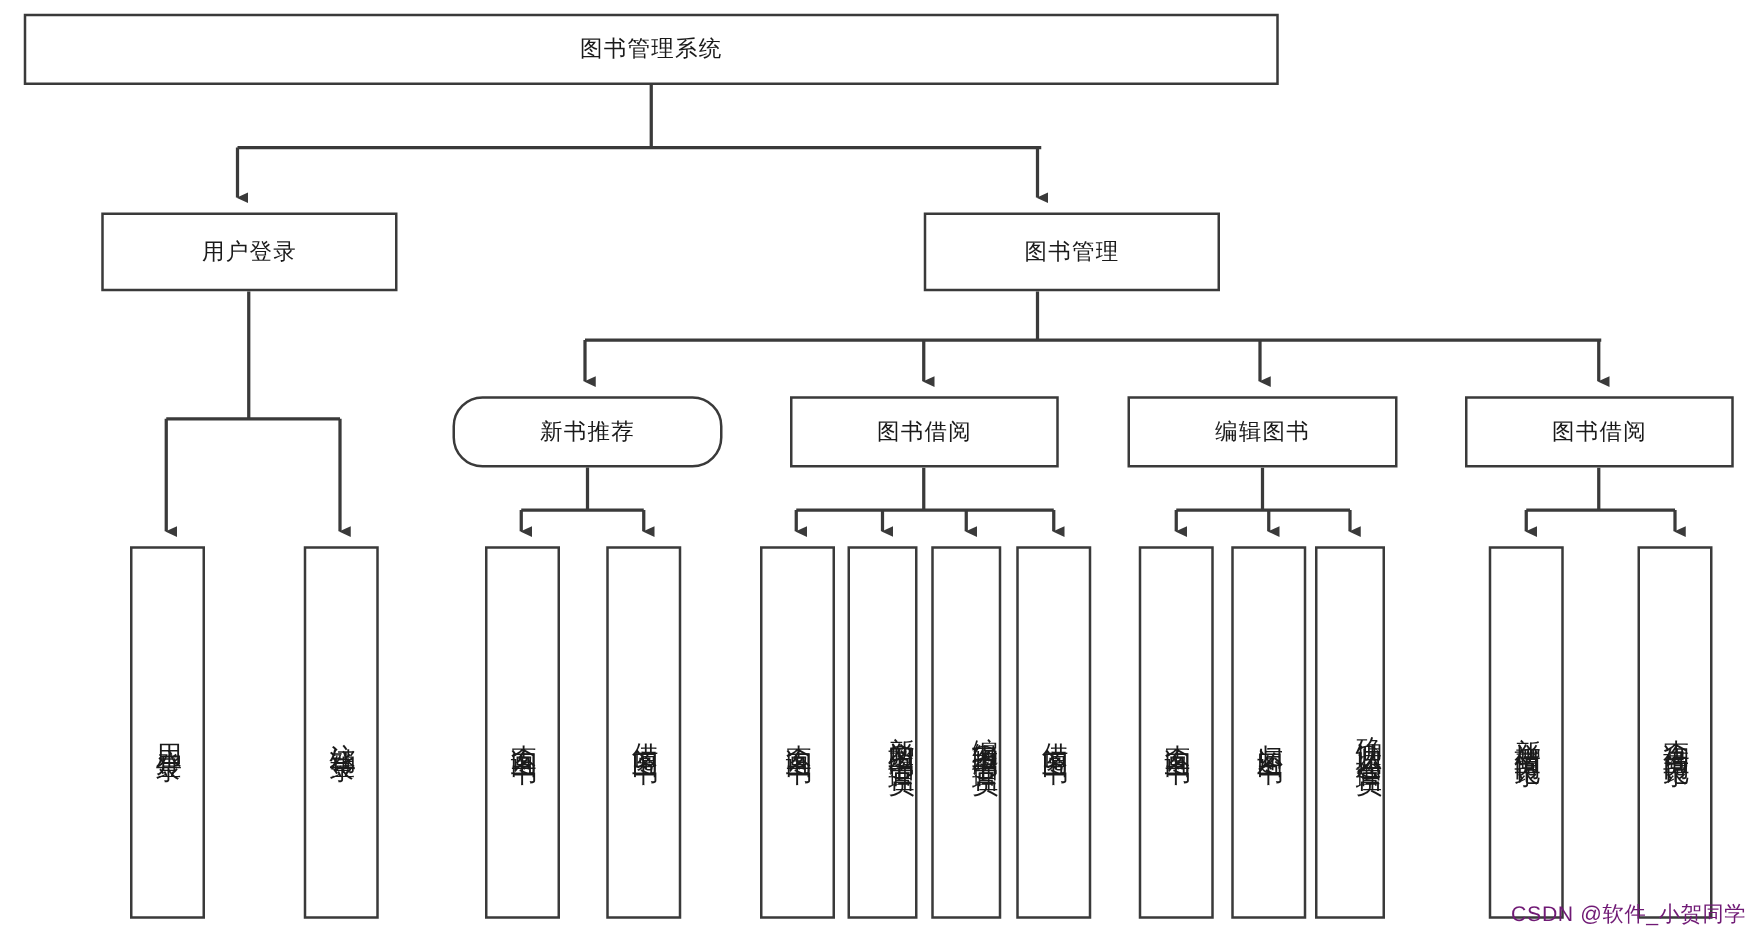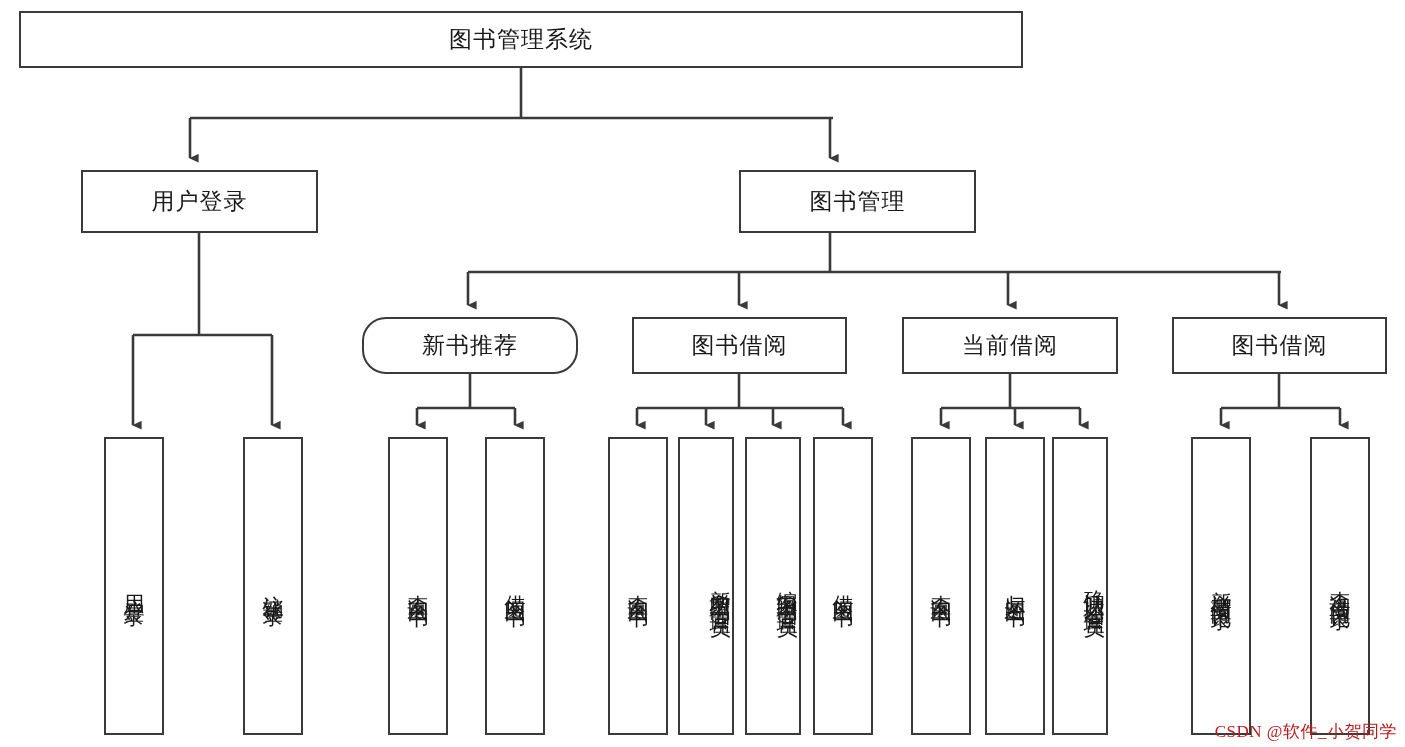--- a/index.html
+++ b/index.html
@@ -29,21 +29,21 @@
     position: absolute;
     box-sizing: border-box;
     background: #ffffff;
     border: 2px solid #3a3a3a;
     display: flex;
     align-items: center;
     justify-content: center;
     color: #1a1a1a;
   }
   .node.horizontal {
-    font-size: 23px;
+    font-size: 18px;
     letter-spacing: 1px;
   }
   .node.vertical {
     writing-mode: vertical-rl;
     text-orientation: upright;
     font-size: 21px;
     letter-spacing: 4px;
     align-items: flex-start;
     justify-content: center;
     padding-top: 10px;
@@ -55,24 +55,23 @@
   .node-label {
     display: block;
     line-height: 1.15;
     white-space: pre;
   }
   .watermark {
     position: absolute;
     right: 8px;
     bottom: 4px;
     font-size: 17px;
-    color: #b91c1c;
+    color: #701a75;
     letter-spacing: 0.5px;
     white-space: nowrap;
-    font-family: Liberation Serif, serif;
   }
 </style>
 </head>
 <body>
 
 <div id="diagram-root">
 
   <svg class="edges" viewBox="0 0 1405 747">
     <defs>
       <marker id="arrowhead" markerWidth="10" markerHeight="10" refX="4.5" refY="8.6" orient="auto" markerUnits="userSpaceOnUse">
@@ -134,21 +133,21 @@
     <span class="node-label">图书管理</span>
   </div>
 
   <div class="node horizontal" style="left:362px; top:317px; width:216px; height:57px;border-radius:24px;">
     <span class="node-label">新书推荐</span>
   </div>
   <div class="node horizontal" style="left:632px; top:317px; width:215px; height:57px;">
     <span class="node-label">图书借阅</span>
   </div>
   <div class="node horizontal" style="left:902px; top:317px; width:216px; height:57px;">
-    <span class="node-label">当前借阅</span>
+    <span class="node-label">编辑图书</span>
   </div>
   <div class="node horizontal" style="left:1172px; top:317px; width:215px; height:57px;">
     <span class="node-label">图书借阅</span>
   </div>
 
   <div class="node vertical pad-mid" style="left:104px; top:437px; width:60px; height:298px;">
     <span class="node-label">用户登录</span>
   </div>
   <div class="node vertical pad-mid" style="left:243px; top:437px; width:60px; height:298px;">
     <span class="node-label">注销登录</span>

